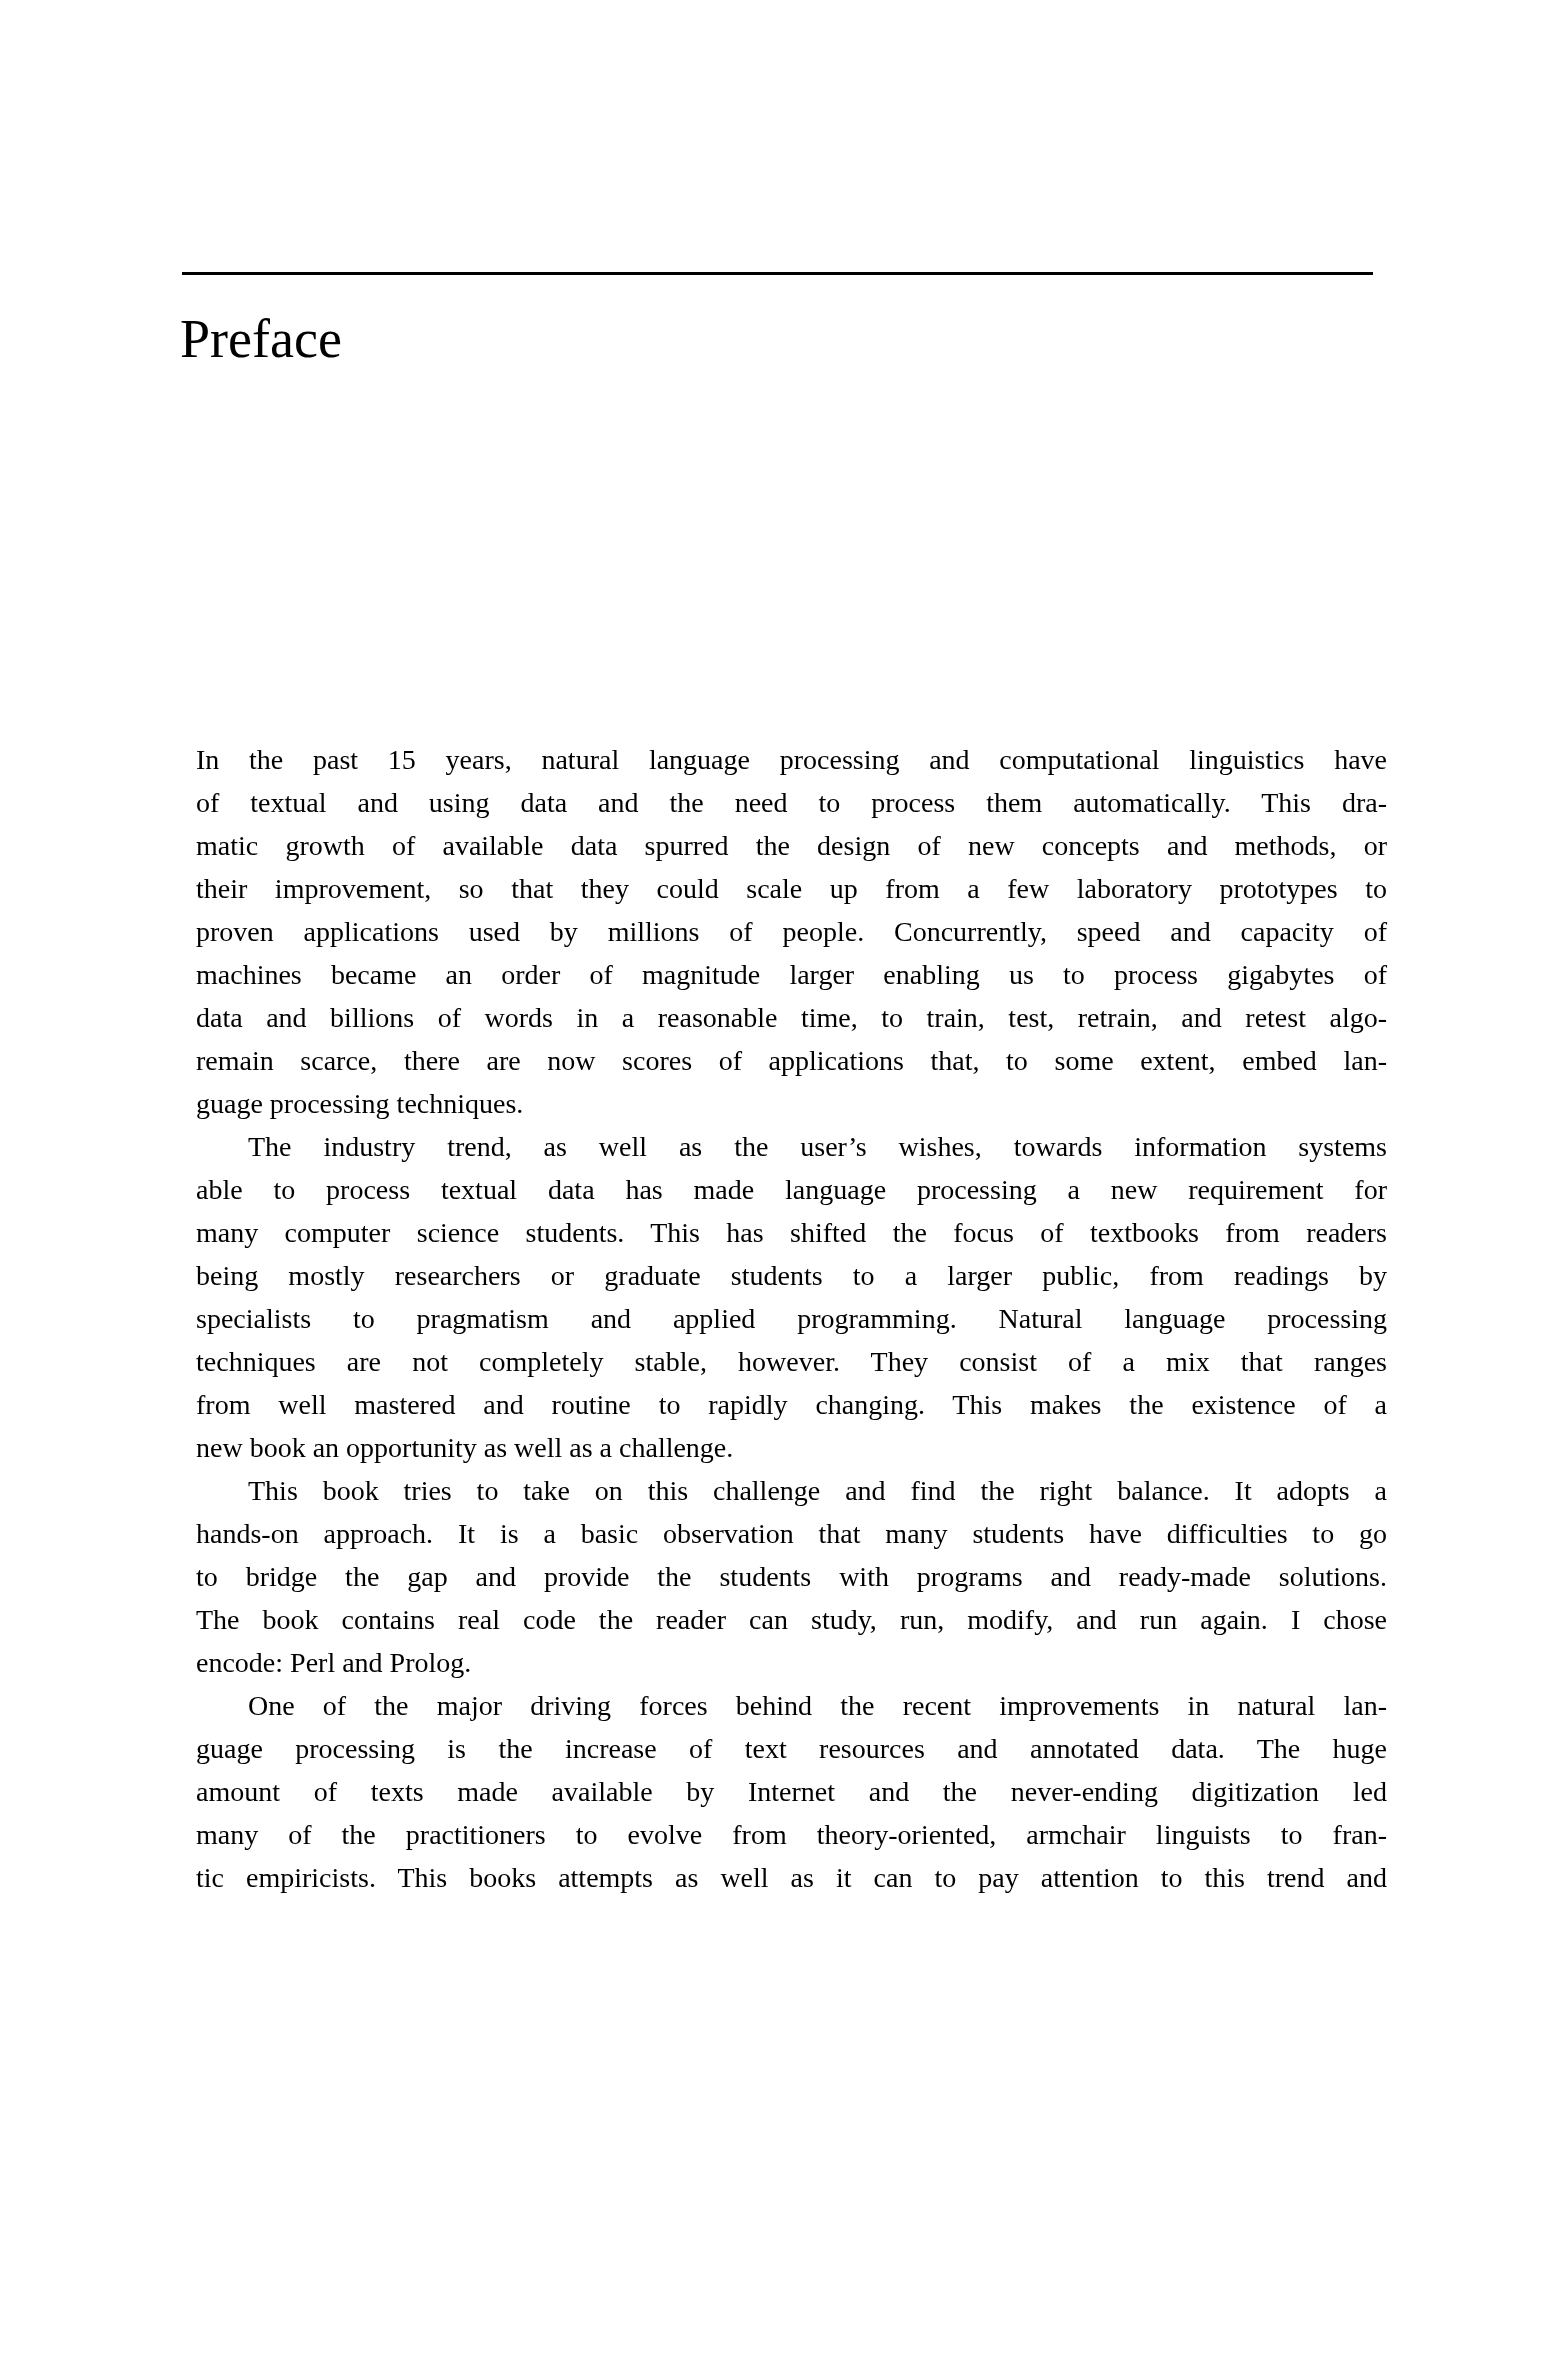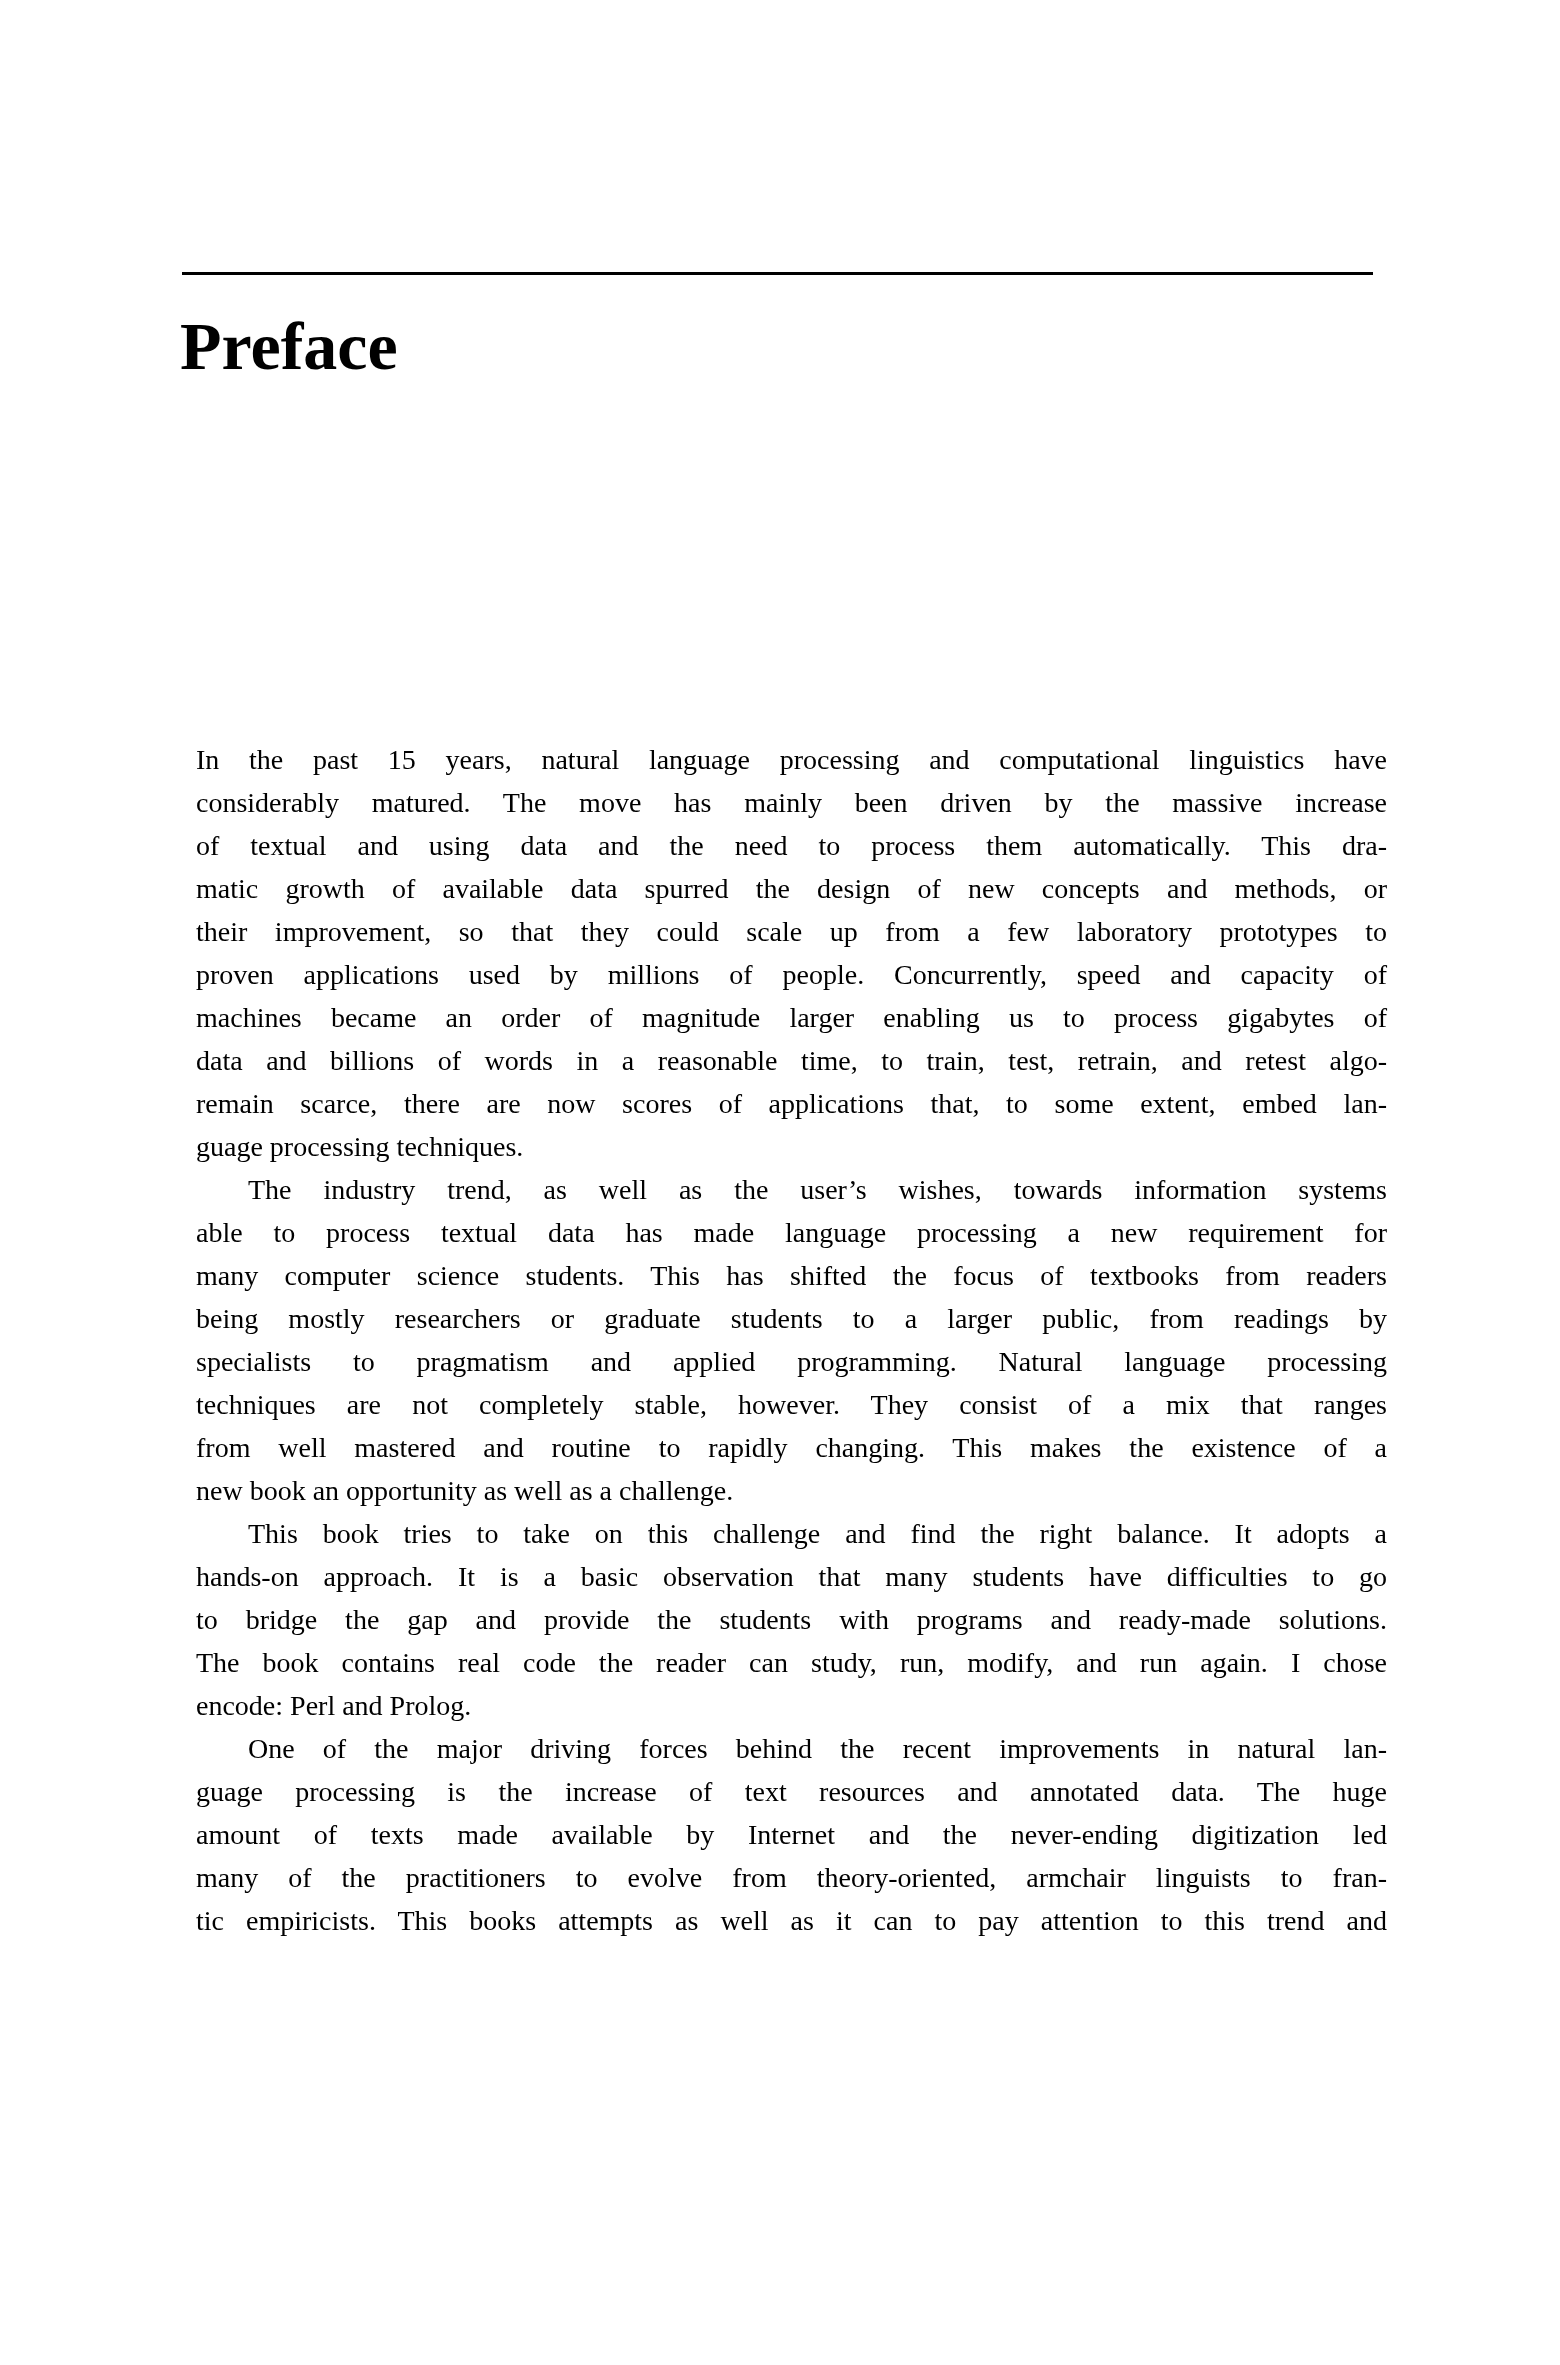--- a/index.html
+++ b/index.html
@@ -27,22 +27,22 @@
     top: 272px;
     width: 1191px;
     height: 3.4px;
     background: #000000;
   }
   .chapter-title {
     position: absolute;
     left: 180px;
     top: 312px;
     margin: 0;
-    font-size: 68px;
-    font-weight: bold;
+    font-size: 54px;
+    font-weight: normal;
     line-height: 1;
     letter-spacing: 0px;
     white-space: nowrap;
   }
   .body-text {
     position: absolute;
     left: 196px;
     top: 738px;
     width: 1191px;
     font-size: 28px;
@@ -63,21 +63,20 @@
 </style>
 </head>
 <body>
 
 <div class="page">
   <div class="rule"></div>
   <h1 class="chapter-title">Preface</h1>
   <div class="body-text">
       <div class="paragraph">
         <div class="line">In the past 15 years, natural language processing and computational linguistics have</div>
-        <div class="line">considerably matured. The move has mainly been driven by the massive increase</div>
         <div class="line">of textual and using data and the need to process them automatically. This dra-</div>
         <div class="line">matic growth of available data spurred the design of new concepts and methods, or</div>
         <div class="line">their improvement, so that they could scale up from a few laboratory prototypes to</div>
         <div class="line">proven applications used by millions of people. Concurrently, speed and capacity of</div>
         <div class="line">machines became an order of magnitude larger enabling us to process gigabytes of</div>
         <div class="line">data and billions of words in a reasonable time, to train, test, retrain, and retest algo-</div>
         <div class="line">remain scarce, there are now scores of applications that, to some extent, embed lan-</div>
         <div class="line flush">guage processing techniques.</div>
       </div>
       <div class="paragraph">

